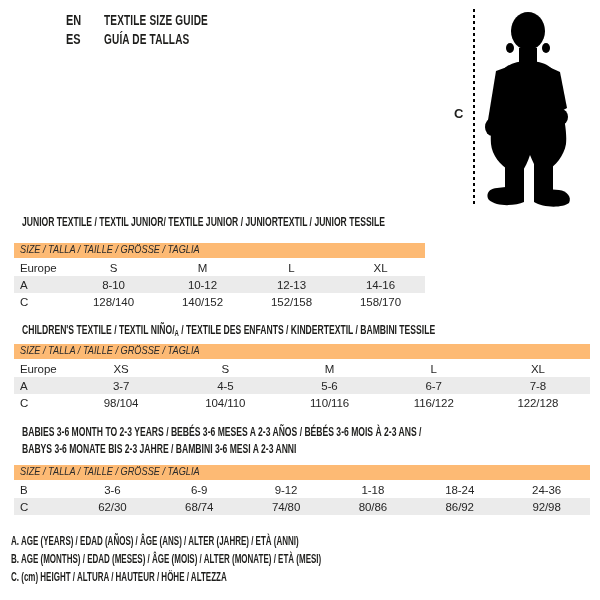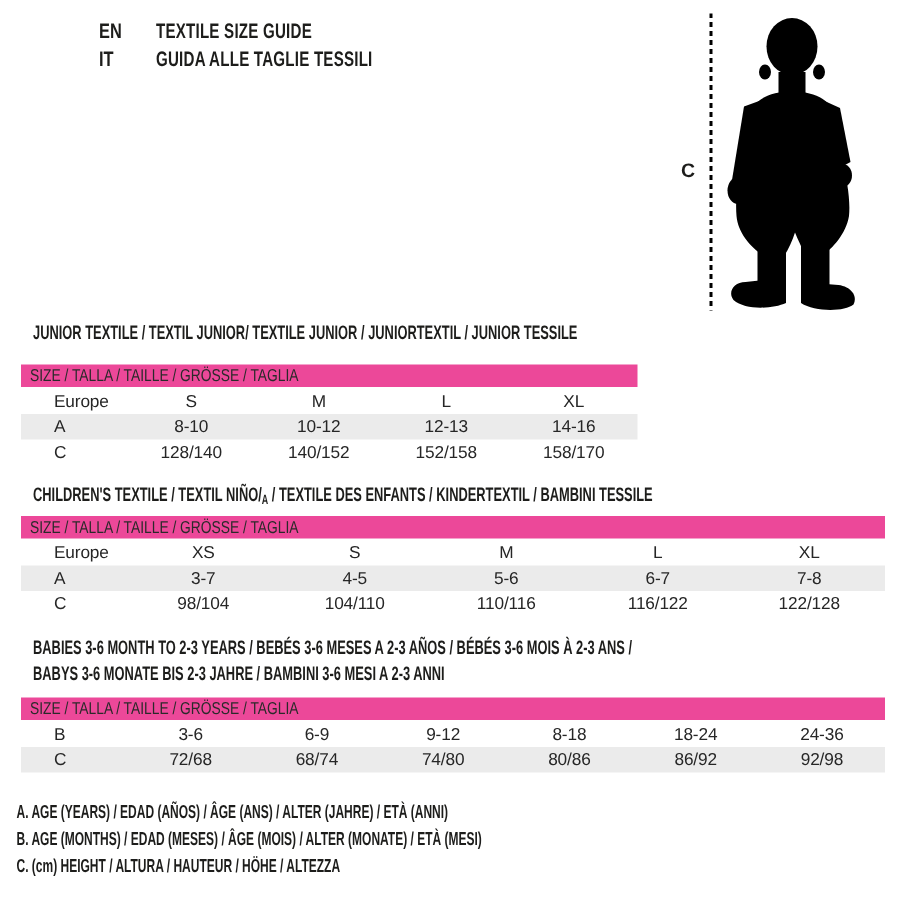--- a/index.html
+++ b/index.html
@@ -19,43 +19,43 @@
     background:repeating-linear-gradient(to bottom,#000 0px,#000 3px,transparent 3px,transparent 6px);}
   .measure-label{position:absolute;left:454px;top:106px;font-size:13px;font-weight:bold;}
   .silhouette{position:absolute;left:481px;top:8px;width:94px;height:200px;}
   .silhouette *{fill:#000;}
   
   .section-title{position:absolute;left:22px;font-weight:bold;font-size:13px;white-space:nowrap;
     transform:scaleX(.66);transform-origin:left top;line-height:16.5px;}
   .sub{font-size:9px;vertical-align:-2px;}
   
   .size-table{position:absolute;left:14px;}
-  .table-header{height:15px;background:#ec4899;display:flex;align-items:center;
-    padding-left:6px;margin-bottom:1px;font-size:11.5px;color:#2a2a2a;}
+  .table-header{height:15px;background:#fdba74;display:flex;
+    padding-left:6px;margin-bottom:1px;font-size:11.5px;color:#2a2a2a;font-style:italic;}
   .table-header span{display:inline-block;transform:scaleX(.8);transform-origin:left center;white-space:nowrap;}
   .table-row{display:flex;height:17px;align-items:center;font-size:11.5px;color:#262626;letter-spacing:-.1px;}
   .table-row.striped{background:#ebebeb;}
-  .row-label{width:55px;padding-left:6px;box-sizing:border-box;flex:none;margin-left:16px;}
+  .row-label{width:55px;padding-left:6px;box-sizing:border-box;flex:none;}
   .cell{flex:1;text-align:center;}
   
   .footnotes{position:absolute;left:11px;top:534px;}
   .footnote{height:18px;font-weight:bold;font-size:12.5px;white-space:nowrap;
     transform:scaleX(.64);transform-origin:left center;}
 </style>
 </head>
 <body>
 
 <div class="lang-block">
   <div class="lang-row">
     <span class="lang-code">EN</span>
     <span class="lang-label">TEXTILE SIZE GUIDE</span>
   </div>
   <div class="lang-row">
-    <span class="lang-code">IT</span>
-    <span class="lang-label">GUIDA ALLE TAGLIE TESSILI</span>
+    <span class="lang-code">ES</span>
+    <span class="lang-label">GUÍA DE TALLAS</span>
   </div>
 </div>
 
 <div class="measure-line"></div>
 <div class="measure-label">C</div>
 <svg class="silhouette" viewBox="0 0 94 200" xmlns="http://www.w3.org/2000/svg" aria-hidden="true">
   <ellipse cx="47" cy="23" rx="17" ry="19"></ellipse>
   <ellipse cx="29" cy="40" rx="4" ry="5"></ellipse>
   <ellipse cx="65" cy="40" rx="4" ry="5"></ellipse>
   <rect x="38" y="40" width="18" height="16"></rect>
@@ -136,27 +136,27 @@
 </div>
 <div class="size-table" style="top:465px;width:576px">
     <div class="table-header">
       <span>SIZE / TALLA / TAILLE / GRÖSSE / TAGLIA</span>
     </div>
     <div class="table-row">
       <div class="row-label">B</div>
       <div class="cell">3-6</div>
       <div class="cell">6-9</div>
       <div class="cell">9-12</div>
-      <div class="cell">8-18</div>
+      <div class="cell">1-18</div>
       <div class="cell">18-24</div>
       <div class="cell">24-36</div>
     </div>
     <div class="table-row striped">
       <div class="row-label">C</div>
-      <div class="cell">72/68</div>
+      <div class="cell">62/30</div>
       <div class="cell">68/74</div>
       <div class="cell">74/80</div>
       <div class="cell">80/86</div>
       <div class="cell">86/92</div>
       <div class="cell">92/98</div>
     </div>
   </div>
 
 <div class="footnotes">
   <div class="footnote">A. AGE (YEARS) / EDAD (AÑOS) / ÂGE (ANS) / ALTER (JAHRE) / ETÀ (ANNI)</div>

